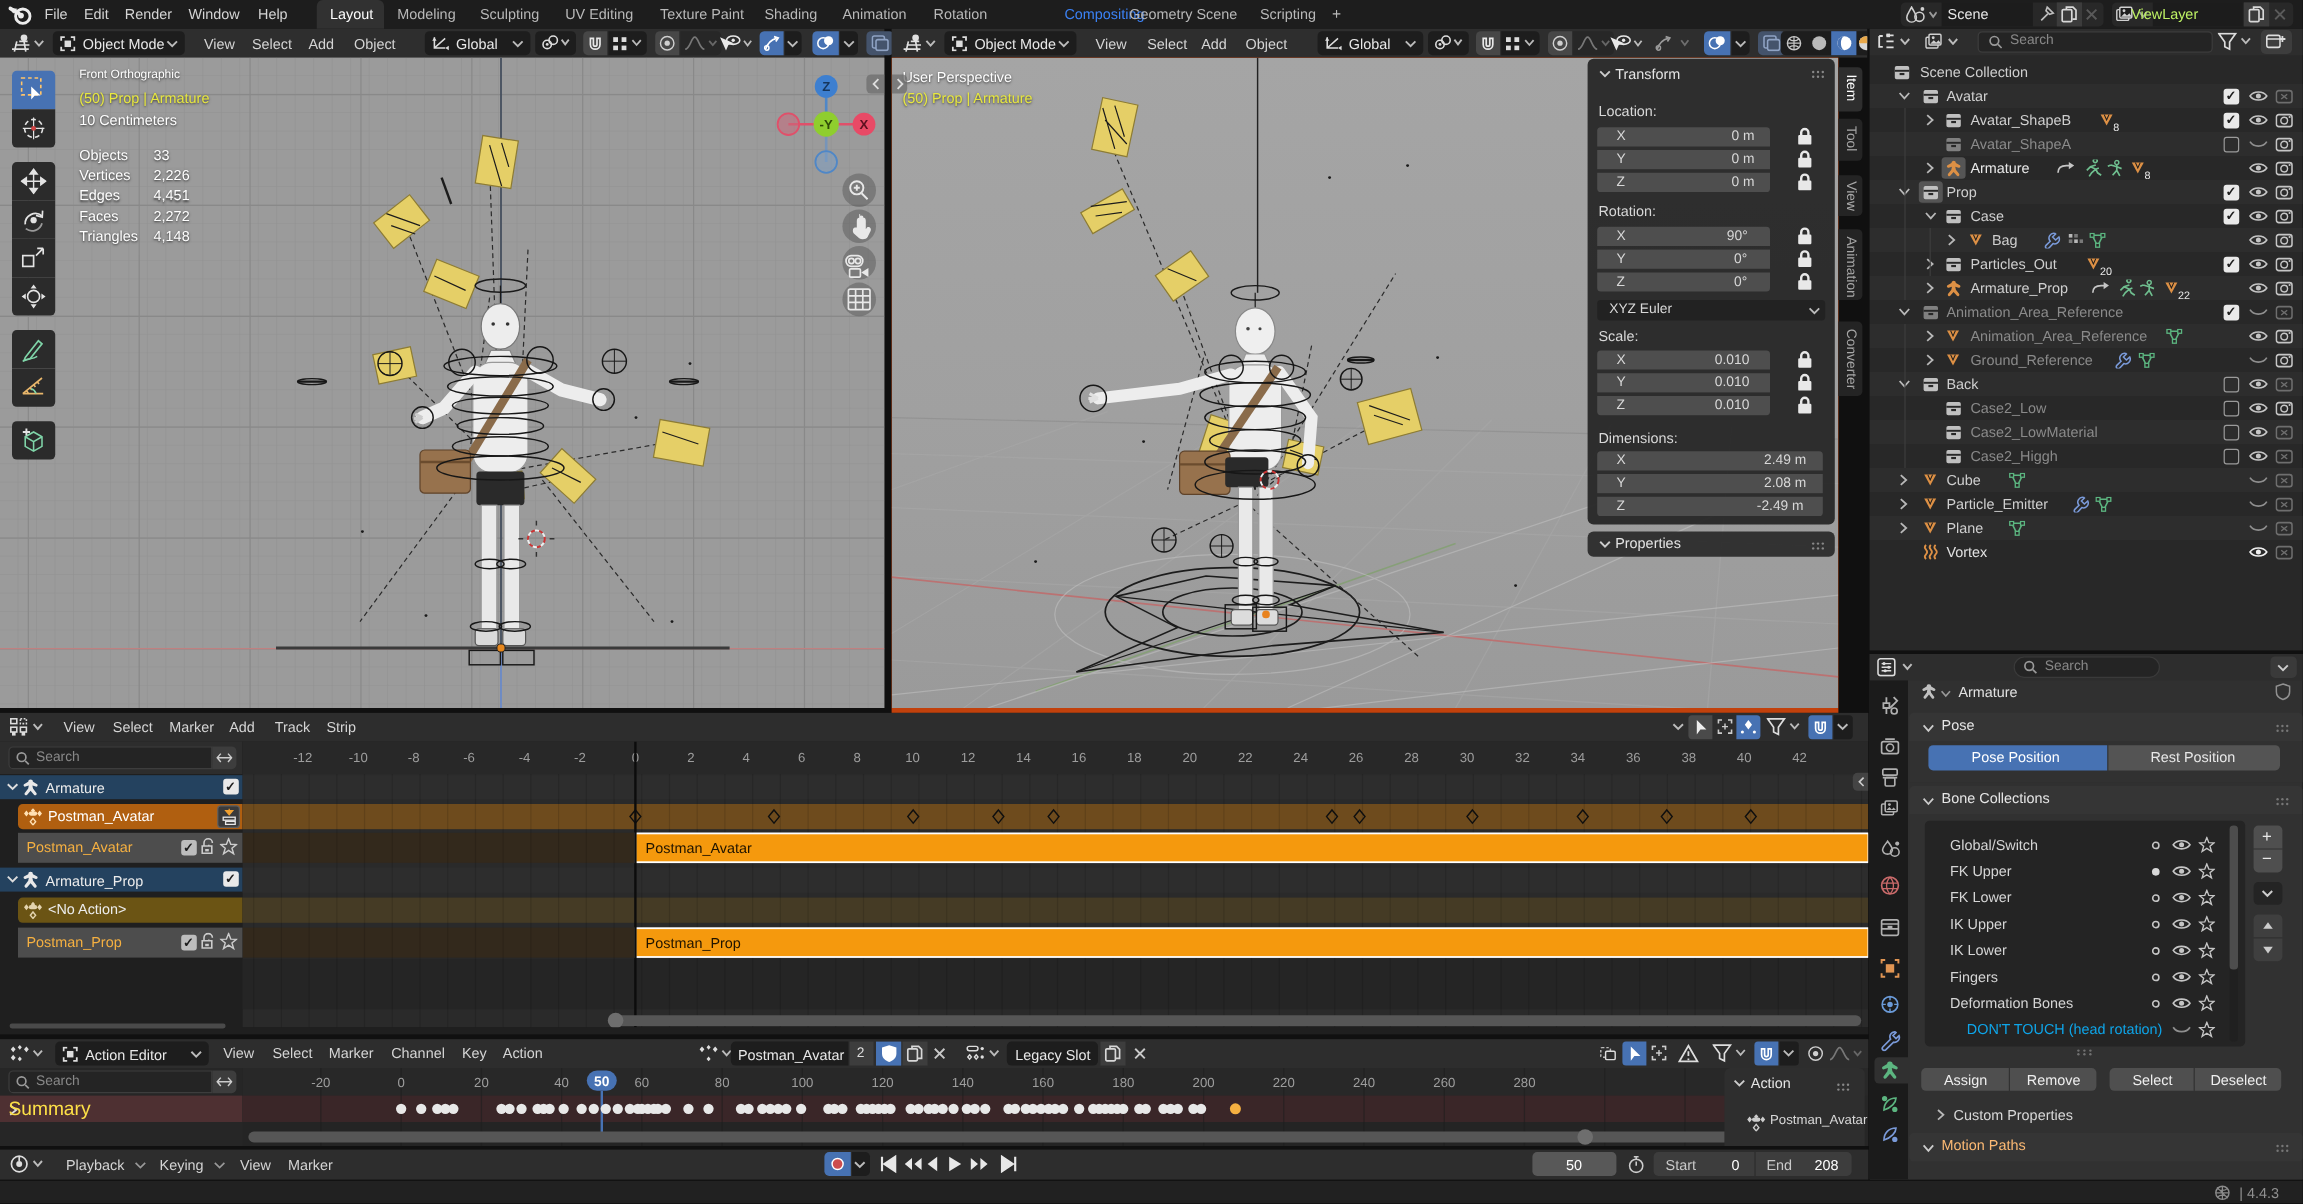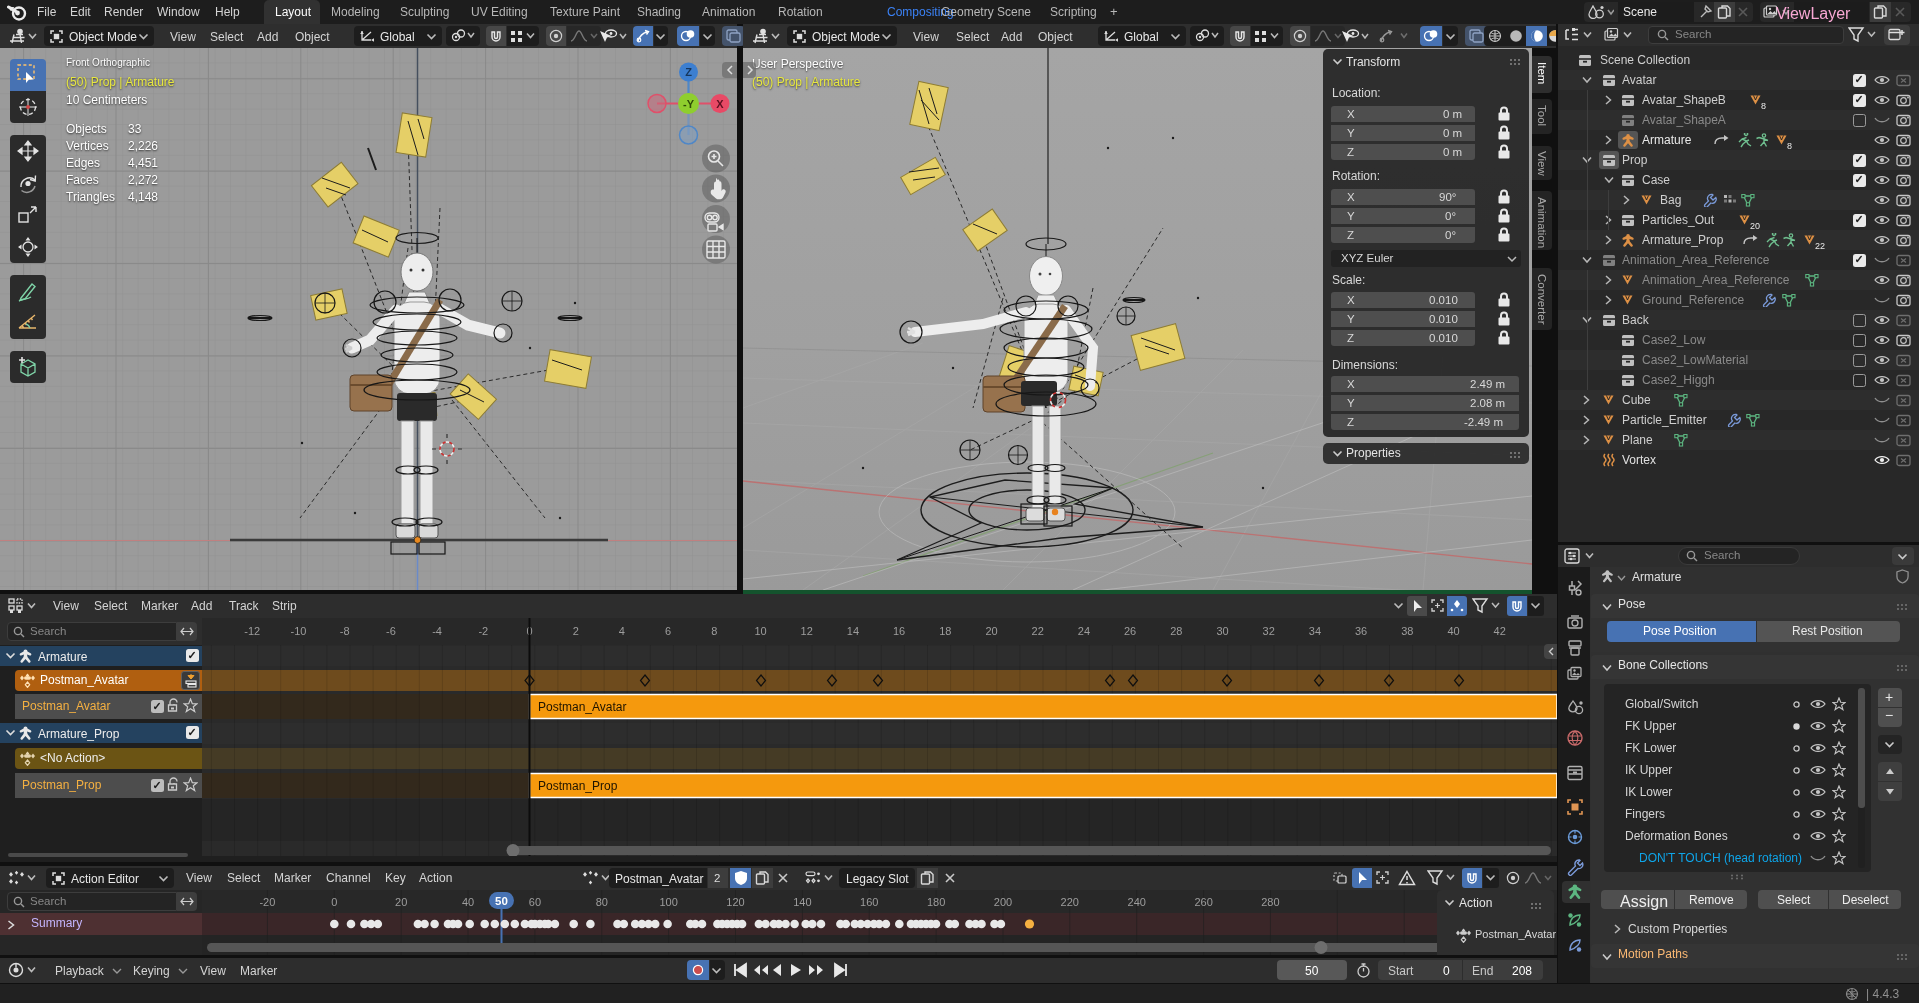--- a/index.html
+++ b/index.html
@@ -64,21 +64,21 @@
 
  <div class="abs" style="left:1760px;top:2px;width:151px;height:20px;background:#282828;border-radius:4px"></div>
  <div class="abs" style="left:1794px;top:2px;width:75px;height:20px;background:#1c1c1c"></div>
  <svg class="abs" style="left:1763px;top:5px" width="28" height="14" viewBox="0 0 28 14">
       <rect x="1" y="3" width="10" height="9" rx="1" fill="none" stroke="#cfcfcf" stroke-width="1.2"></rect>
       <rect x="3.5" y="1" width="10" height="9" rx="1" fill="#1d1d1d" stroke="#cfcfcf" stroke-width="1.2"></rect>
       <circle cx="7" cy="4" r="1.2" fill="#cfcfcf"></circle>
       <path d="M4.5 9 l3-3 2 2 2-2 2 3Z" fill="#cfcfcf"></path>
       <path d="M20 5 l3 4 l3 -4" fill="none" stroke="#9a9a9a" stroke-width="1.6"></path>
     </svg>
- <div class="txt" style="left:1776px;top:5px;font-size:16px;color:#f9a8d4">ViewLayer</div>
+ <div class="txt" style="left:1776px;top:5px;font-size:12px;color:#bef264">ViewLayer</div>
  <div class="abs" style="left:1870px;top:2px;width:21px;height:20px;background:#3c3c3c"></div>
  <svg class="abs" style="left:1873px;top:4px" width="15" height="16" viewBox="0 0 15 16">
       <rect x="1.5" y="4" width="8" height="10" rx="1" fill="none" stroke="#d8d8d8" stroke-width="1.4"></rect>
       <path d="M5 4 V2 h5.5 L13 4.5 V12 h-3" fill="none" stroke="#d8d8d8" stroke-width="1.4"></path>
     </svg>
  <svg class="abs" style="left:1894px;top:6px" width="12" height="12" viewBox="0 0 12 12">
       <path d="M2 2 L10 10 M10 2 L2 10" stroke="#595959" stroke-width="1.6"></path>
     </svg>
 </div>
 
@@ -469,21 +469,21 @@
         <path d="M62 193.5 h18 M62 199 h18 M68 188 v17 M74 188 v17"></path>
       </g>
  </svg>
 
  <div class="abs" style="left:722px;top:14px;width:15px;height:16px;background:#6e6e6e;border-radius:4px 0 0 4px;opacity:.75"></div>
  <svg class="abs" style="left:725px;top:17px" width="10" height="10" viewBox="0 0 10 10">
       <path d="M7 1 L3 5 l4 4" fill="none" stroke="#ddd" stroke-width="1.5"></path>
     </svg>
 </div>
 
-<div class="abs" id="vpR" style="left:743px;top:48px;width:789px;height:662px;background:#14532d;overflow:hidden">
+<div class="abs" id="vpR" style="left:743px;top:48px;width:789px;height:662px;background:#c2410c;overflow:hidden">
 <svg class="abs" style="left:0;top:0" width="789" height="542" viewBox="0 0 789 542">
  <defs>
         <linearGradient id="vbg" x1="0" y1="0" x2="0" y2="1">
   <stop offset="0" stop-color="#a5a5a5"></stop>
           <stop offset=".55" stop-color="#a0a0a0"></stop>
           <stop offset="1" stop-color="#9a9a9a"></stop>
  </linearGradient>
       </defs>
  <rect width="789" height="542" fill="url(#vbg)"></rect>
 
@@ -1046,21 +1046,21 @@
  <div class="txt" style="left:30px;top:29px;font-size:11.5px;color:#888">Search</div>
  <div class="abs" style="left:177px;top:26px;width:20px;height:19px;background:#3d3d3d;border-radius:0 4px 4px 0"></div>
  <svg class="abs" style="left:180px;top:31px" width="14" height="9" viewBox="0 0 14 9">
       <path d="M4 1 L1 4.5 L4 8 M10 1 L13 4.5 L10 8 M1 4.5 H13" fill="none" stroke="#ccc" stroke-width="1.2"></path>
     </svg>
 
  <div class="abs" style="left:0;top:47px;width:202px;height:22px;background:#4e3032"></div>
  <svg class="abs" style="left:7px;top:54px" width="9" height="10" viewBox="0 0 9 10">
       <path d="M1.5 1 l5 4 l-5 4" fill="none" stroke="#ddd" stroke-width="1.5"></path>
     </svg>
- <div class="txt" style="left:31px;top:50px;font-size:12px;color:#c4b5fd">Summary</div>
+ <div class="txt" style="left:7px;top:50px;font-size:16px;color:#fde047">Summary</div>
 
  <svg class="abs" style="left:202px;top:24px" width="1355" height="65" viewBox="0 0 1355 65">
   <rect width="1355" height="23" fill="#282828"></rect>
   <rect y="23" width="1258" height="22" fill="#3a2628"></rect>
   <rect y="45" width="1258" height="20" fill="#242424"></rect>
   <g stroke="#1e1e1e" stroke-width="1" opacity=".6">
    <path d="M65.4 0 V65 M132.3 0 V65 M199.2 0 V65 M266 0 V65 M332.9 0 V65 M399.8 0 V65 M466.6 0 V65 M533.5 0 V65 M600.4 0 V65 M667.2 0 V65 M734.1 0 V65 M801 0 V65 M867.8 0 V65 M934.7 0 V65 M1001.6 0 V65 M1068.4 0 V65 M1135.3 0 V65 M1202.2 0 V65"></path>
   </g>
   <g font-family="Liberation Sans" font-size="11" fill="#9d9d9d" text-anchor="middle">
    <text x="65.4" y="16">-20</text>
@@ -1966,21 +1966,21 @@
       <path d="M5 0.5 L9 6 H1Z" fill="#ccc"></path>
     </svg>
  <div class="abs" style="left:320px;top:237px;width:24px;height:19px;background:#3f3f3f;border-radius:0 0 4px 4px"></div>
  <svg class="abs" style="left:327px;top:243px" width="10" height="7" viewBox="0 0 10 7">
       <path d="M5 6.5 L9 1 H1Z" fill="#ccc"></path>
     </svg>
  <div class="abs" style="left:43px;top:345px;width:73px;height:19px;background:#4f4f4f;border-radius:4px 0 0 4px"></div>
  <div class="abs" style="left:117px;top:345px;width:72px;height:19px;background:#4f4f4f;border-radius:0 4px 4px 0"></div>
  <div class="abs" style="left:200px;top:345px;width:70px;height:19px;background:#4f4f4f;border-radius:4px 0 0 4px"></div>
  <div class="abs" style="left:271px;top:345px;width:72px;height:19px;background:#4f4f4f;border-radius:0 4px 4px 0"></div>
- <div class="txt" style="left:62px;top:348px;font-size:16px;color:#eee">Assign</div>
+ <div class="txt" style="left:62px;top:348px;font-size:12px;color:#eee">Assign</div>
  <div class="txt" style="left:131px;top:348px;font-size:12px;color:#eee">Remove</div>
  <div class="txt" style="left:219px;top:348px;font-size:12px;color:#eee">Select</div>
  <div class="txt" style="left:284px;top:348px;font-size:12px;color:#eee">Deselect</div>
  <svg class="abs" style="left:55px;top:379px" width="8" height="10" viewBox="0 0 8 10">
       <path d="M2 1 l4.5 4 L2 9" fill="none" stroke="#b8b8b8" stroke-width="1.5"></path>
     </svg>
  <div class="txt" style="left:70px;top:377px;font-size:12px;color:#d8d8d8">Custom Properties</div>
  <div class="abs" style="left:33px;top:399px;width:328px;height:24px;background:#353535;border-radius:4px"></div>
  <svg class="abs" style="left:44px;top:408px" width="10" height="8" viewBox="0 0 10 8">
       <path d="M1 1.5 l4 4.5 l4-4.5" fill="none" stroke="#ccc" stroke-width="1.5"></path>

